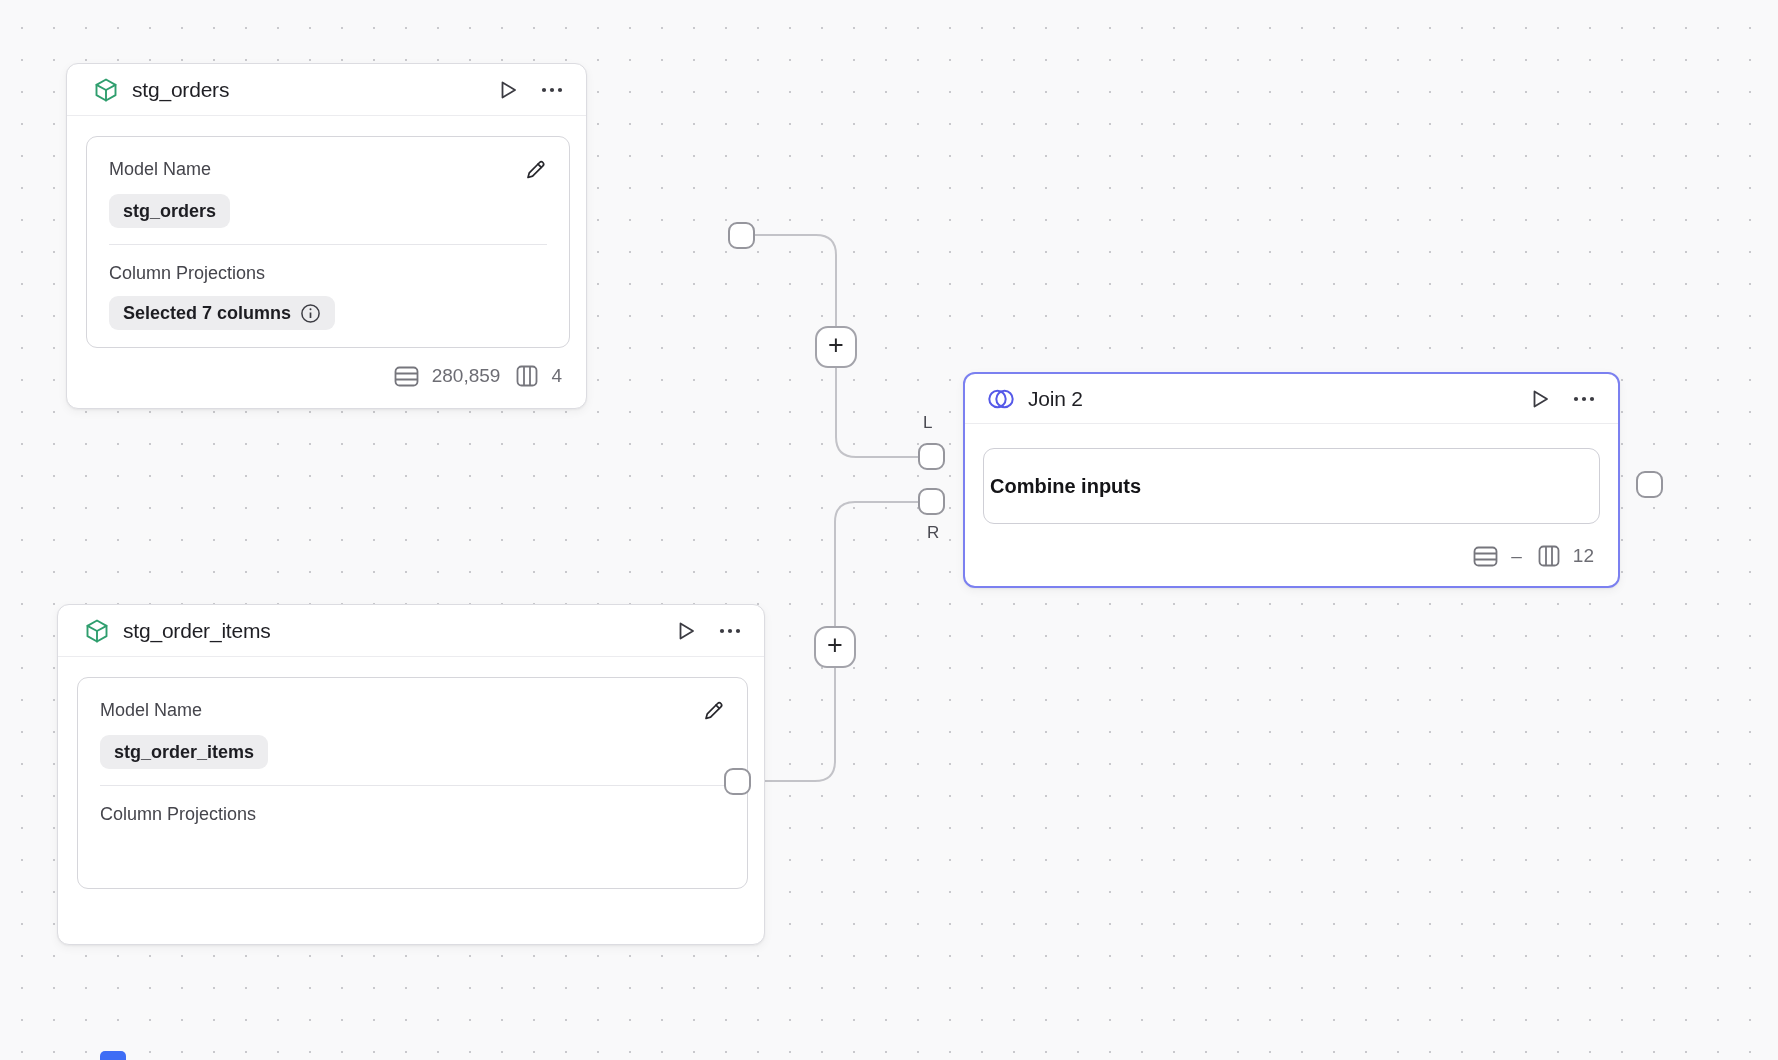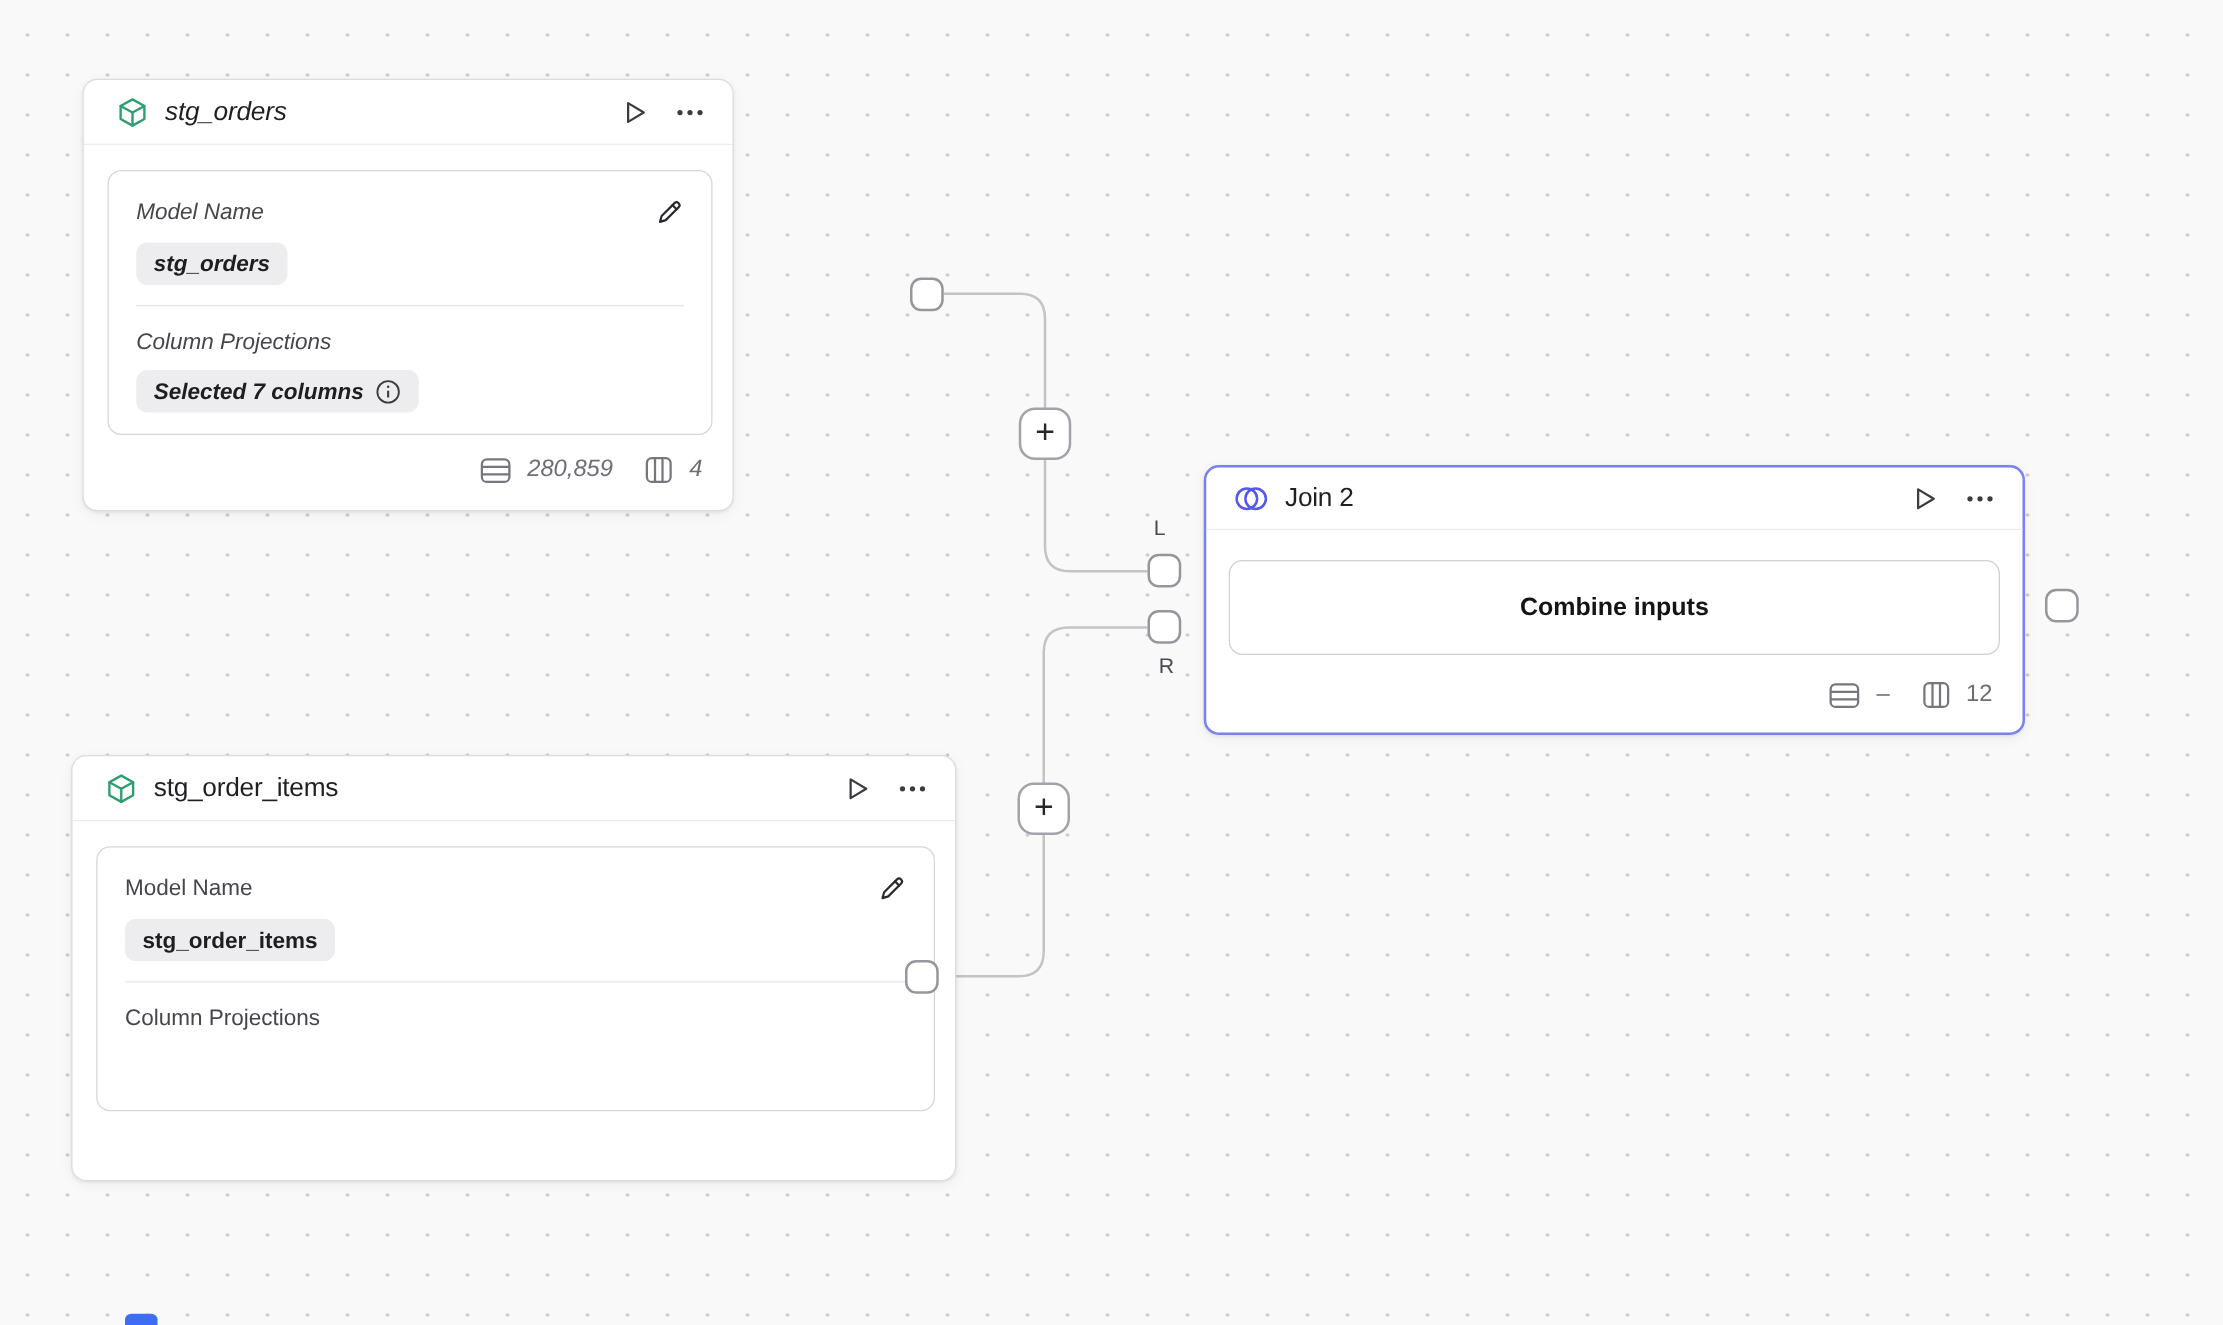--- a/index.html
+++ b/index.html
@@ -51,30 +51,30 @@
     background:#ededef; border-radius:9px; height:34px; padding:0 14px;
     font-size:18px; font-weight:bold; color:#1d1d22; margin-top:12px;
     white-space:nowrap;
   }
   .inner-divider { border:none; border-top:1px solid #e6e6ea; margin:16px 0 0; }
   .label-2 { margin-top:17px; }
 
   .node-footer {
     position:absolute; left:0; right:0; bottom:0; height:64px;
     display:flex; align-items:center; justify-content:flex-end;
-    gap:26px; padding:0 24px; color:#6d6d74;
+    gap:16px; padding:0 24px; color:#6d6d74;
   }
   .stat { display:flex; align-items:center; gap:13px; }
   .stat-value { font-size:19px; font-weight:500; color:#6d6d74; }
 
   
   .join-node { border:2px solid #7b80f0; border-radius:12px; }
   .join-node .node-header { height:50px; padding:18px 22px; }
   .combine-btn {
-    display:flex; align-items:center; justify-content:center;
+    display:flex; align-items:center; justify-content:flex-start;
     margin:24px 18px 0; height:76px; width:calc(100% - 36px);
     background:#fff; border:1.5px solid #cfcfd6; border-radius:11px;
     font-family:"Liberation Sans", sans-serif;
     font-size:20px; font-weight:600; color:#141417; cursor:pointer;
   }
   .join-node .node-footer { height:60px; }
 
   
   .port {
     position:absolute; z-index:3; width:27px; height:27px;
@@ -99,21 +99,21 @@
 </head>
 <body>
 
 <div class="canvas">
 
   <svg class="edges" width="1778" height="1060" viewBox="0 0 1778 1060">
     <path d="M 755 235 H 816 Q 836 235 836 255 V 437 Q 836 457 856 457 H 918" fill="none" stroke="#c3c3c8" stroke-width="2"></path>
     <path d="M 751 781 H 815 Q 835 781 835 761 V 522 Q 835 502 855 502 H 918" fill="none" stroke="#c3c3c8" stroke-width="2"></path>
   </svg>
 
-  <div class="node" style="left:66px; top:63px; width:521px; height:346px;font-style:italic;">
+  <div class="node" style="left:66px; top:63px; width:521px; height:346px;">
     <div class="node-header">
       <span>
         <svg width="26" height="26" viewBox="0 0 26 26" fill="none" stroke="#2f9e6e" stroke-width="1.9" stroke-linejoin="round" stroke-linecap="round">
           <path d="M13 2.5 L22.5 7.8 V18.2 L13 23.5 L3.5 18.2 V7.8 Z"></path>
           <path d="M3.5 7.8 L13 13 L22.5 7.8"></path>
           <path d="M13 13 V23.5"></path>
         </svg>
       </span>
       <span class="node-title">stg_orders</span>
       <span class="header-actions">

